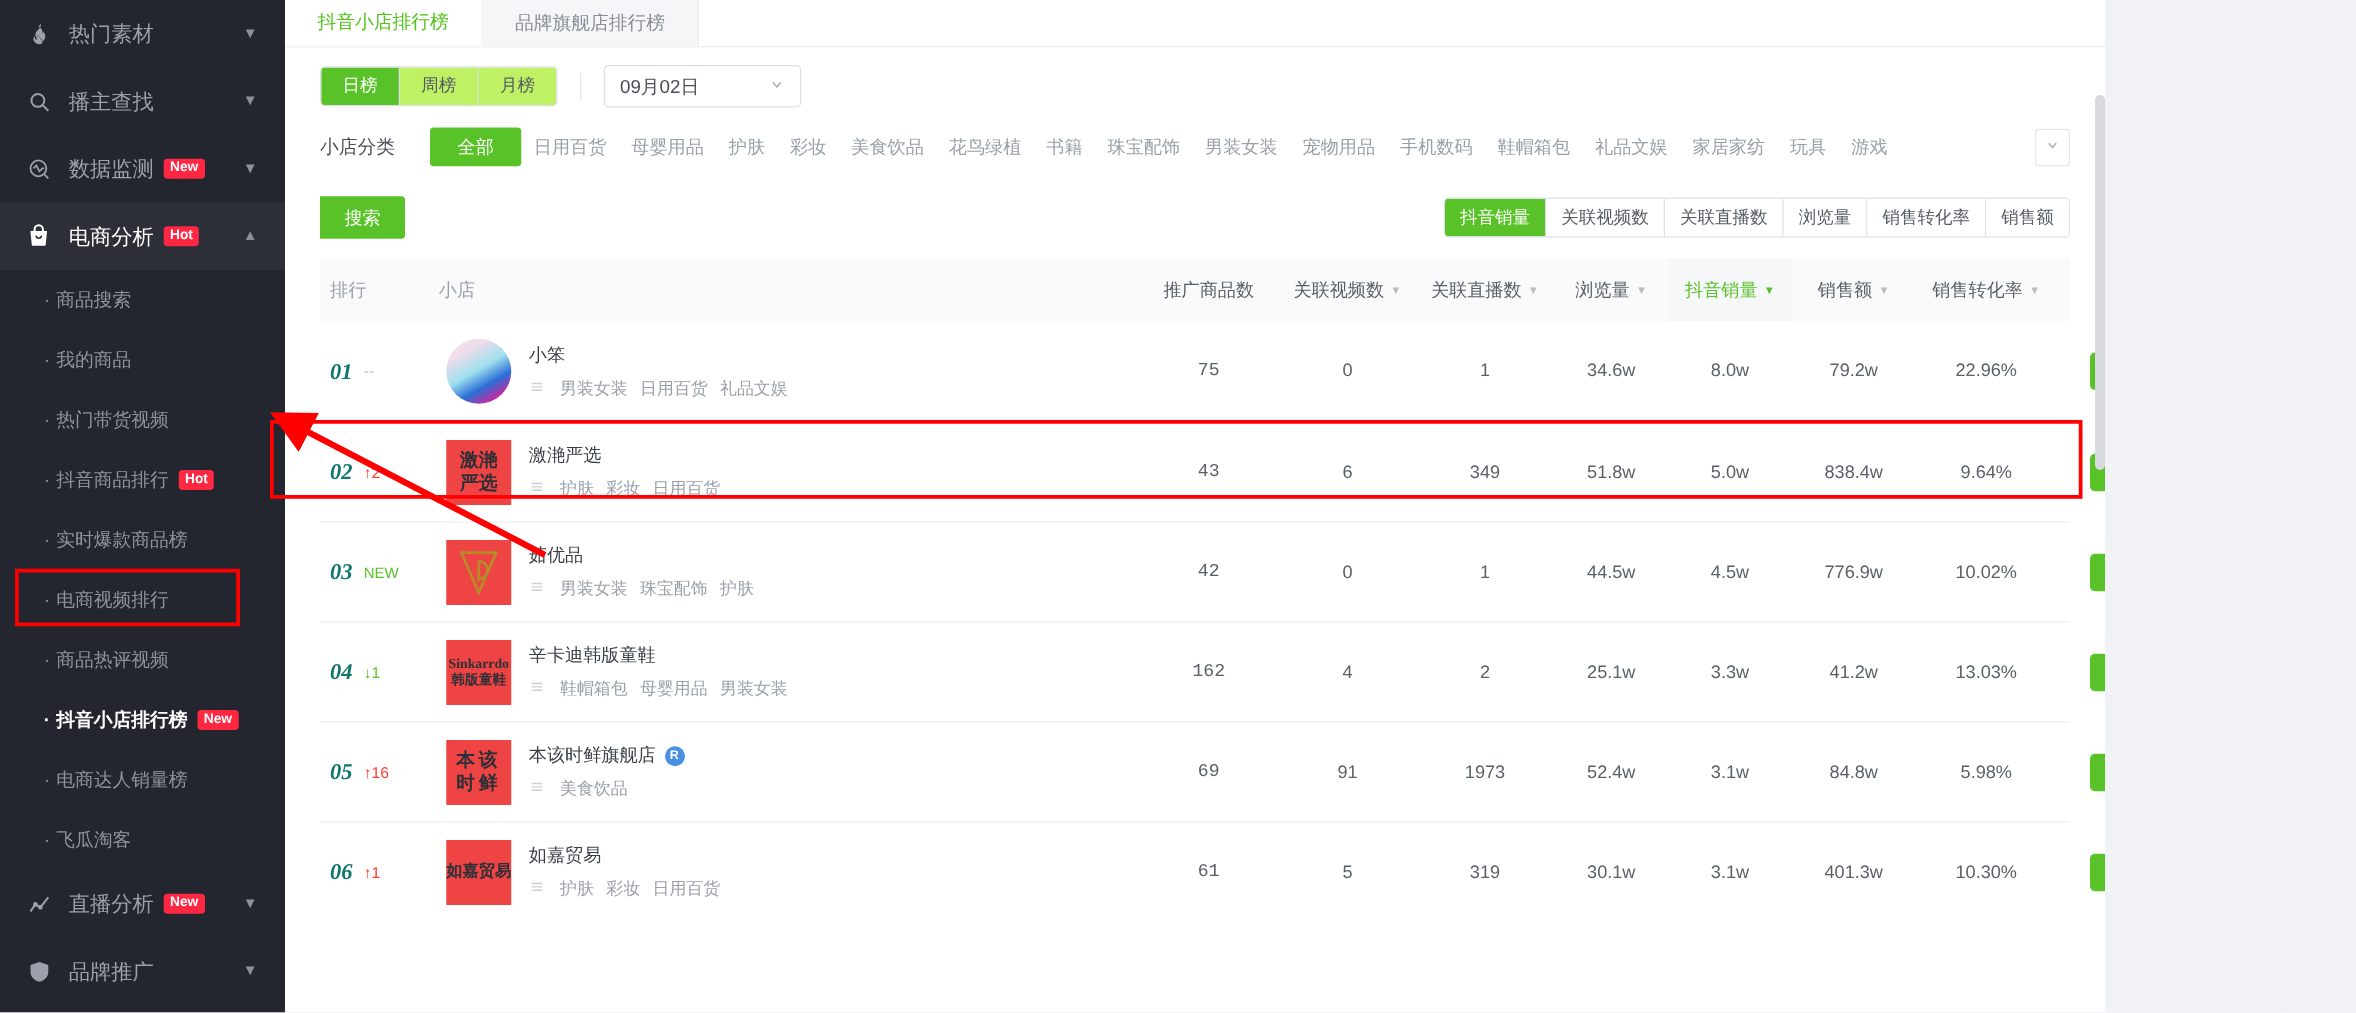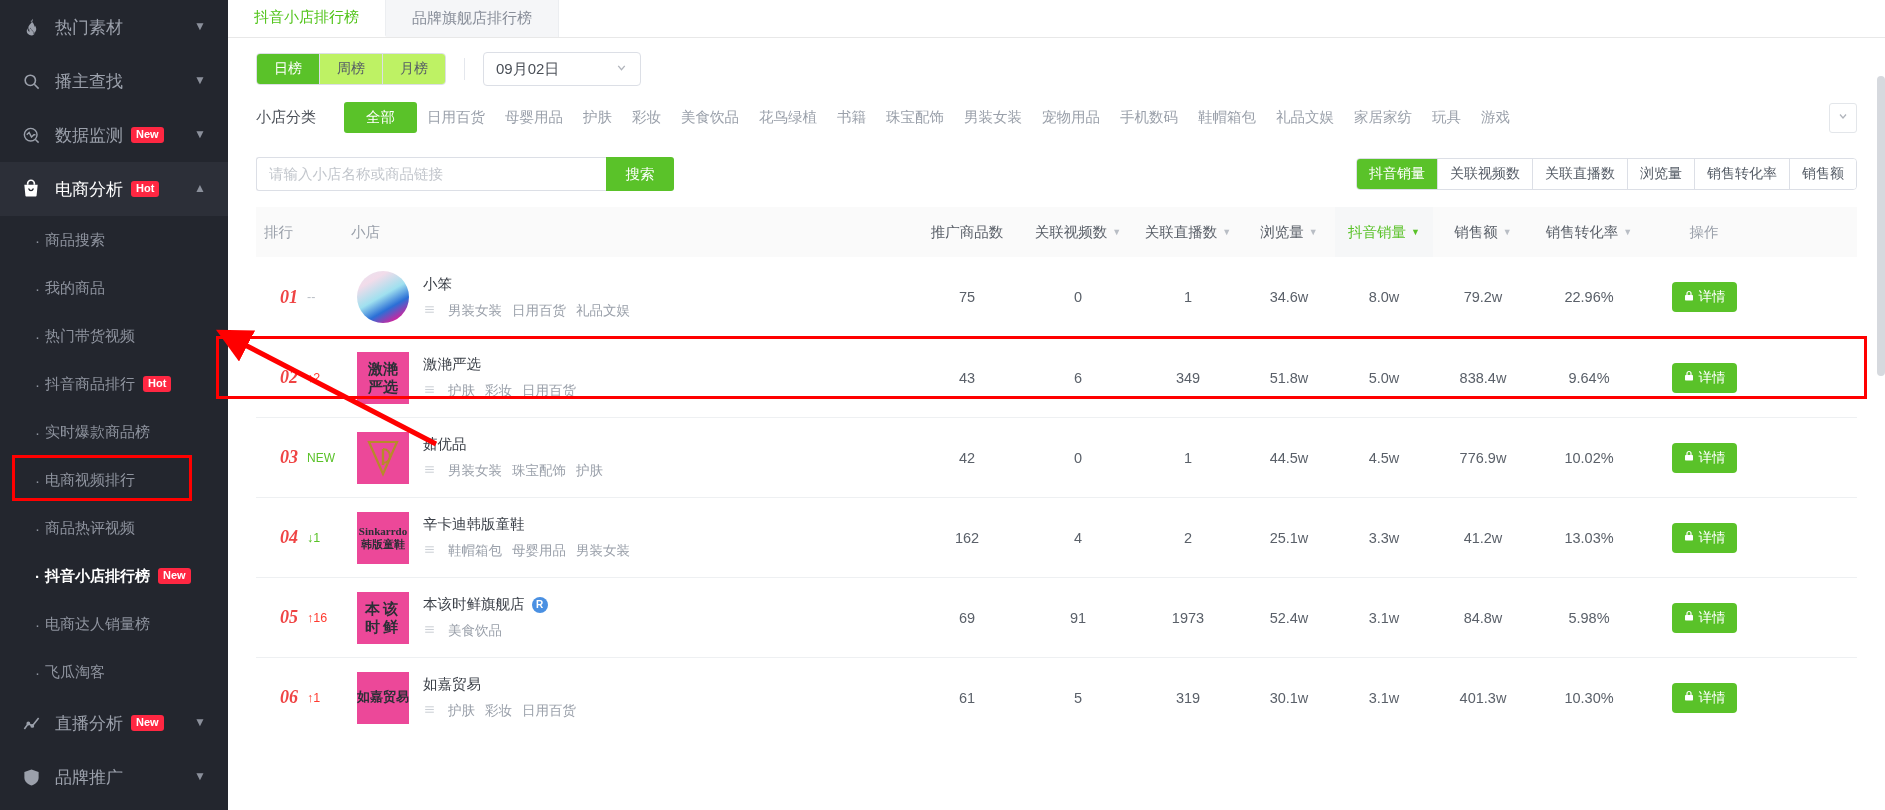--- a/index.html
+++ b/index.html
@@ -2,21 +2,21 @@
 <html><head>
 <meta charset="utf-8">
 <style>
   * { box-sizing: border-box; margin: 0; padding: 0; }
   html, body {
     width: 1885px; height: 810px;
     font-family: "Liberation Sans", "DejaVu Sans", sans-serif;
     background: #f0f2f5;
     overflow: hidden;
   }
-  .app { display: flex; width: 1885px; height: 810px; position: relative; }
+  .app { display: flex; width: 1684px; height: 810px; position: relative; }
 
   
   .sidebar {
     width: 228px; flex: 0 0 228px;
     background: #23262e;
     height: 810px;
     overflow: hidden;
     position: relative;
   }
   .nav-item {
@@ -192,47 +192,47 @@
   .tr {
     display: flex; align-items: center;
     border-top: 1px solid #eef0f2;
     height: 80px;
     position: relative;
   }
   .tr.first { border-top: none; }
   .c-rank { width: 95px; flex: 0 0 95px; padding-left: 8px; display:flex; align-items:center; gap:9px;}
   .c-shop { width: 560px; flex: 0 0 560px; display: flex; align-items: center; }
   .c-num { flex: 1 1 0; text-align: center; font-size: 14.5px; color: #5a6069; }
-  .c-num.w-prod { flex: 0 0 112px; }
+  .c-num.w-prod { flex: 0 0 112px; font-family: Liberation Mono, monospace; }
   .c-num.w-vid  { flex: 0 0 110px; }
   .c-num.w-live { flex: 0 0 110px; }
   .c-num.w-view { flex: 0 0 92px; }
   .c-num.w-sale { flex: 0 0 98px; }
   .c-num.w-amt  { flex: 0 0 100px; }
   .c-num.w-rate { flex: 0 0 112px; }
   .c-op { flex: 0 0 118px; display: flex; align-items: center; justify-content: center; }
   .th-sort { display:inline-flex; align-items:center; gap:5px; justify-content:center; cursor:pointer;}
   .caret { font-size: 9px; color: #b9bec5; line-height:1; }
   .th-active { color: #5ac229; }
   .th-active .caret { color: #5ac229; }
   .th-hl { background: #f6f7f8; height: 50px; display:flex; align-items:center; justify-content:center;}
 
-  .rank-num { font-size: 18px; font-style: italic; font-weight: bold; color: #ef4444; font-family: "Liberation Serif", serif; margin-left: 16px; }
+  .rank-num { font-size: 18px; font-style: italic; font-weight: bold; color: #0f766e; font-family: "Liberation Serif", serif; }
   .rank-delta { font-size: 12.5px; }
   .rank-delta.up { color: #ff3b30; }
   .rank-delta.down { color: #5ac229; }
   .rank-delta.flat { color: #b9bec5; }
   .rank-delta.new { color: #5ac229; font-size: 12px; }
 
   .shop-logo {
     width: 52px; height: 52px; flex: 0 0 52px; margin-right: 14px; margin-left: 6px;
     border-radius: 50%; overflow: hidden;
     display: flex; align-items: center; justify-content: center;
     font-size: 13px; font-weight: bold; color: #2b2f36; line-height: 1.15; text-align:center;
-    background: #ec4899;
+    background: #ef4444;
   }
   .shop-logo.sq { border-radius: 0; }
   .shop-info { display: flex; flex-direction: column; gap: 8px; }
   .shop-name { font-size: 14.5px; color: #3a3f47; display: flex; align-items: center; gap: 7px; }
   .r-badge {
     width: 16px; height: 16px; border-radius: 50%; background: #4a90e2; color: #fff;
     font-size: 10px; display: flex; align-items: center; justify-content: center; font-weight: bold;
   }
   .shop-cats { display: flex; align-items: center; gap: 10px; font-size: 13.5px; color: #9aa0aa; }
   .list-ico { color: #ccd0d6; font-size: 13px; letter-spacing: 0; margin-right:2px; }
@@ -451,21 +451,20 @@
           <span>
             <svg width="12" height="12" viewBox="0 0 24 24" fill="none" stroke="currentColor" stroke-width="2.5">
                 <polyline points="6,9 12,16 18,9"></polyline>
               </svg>
           </span>
         </div>
       </div>
 
       <div class="search-row">
         <div class="search-box">
-          <input class="search-input" type="text" placeholder="请输入小店名称或商品链接" value="" style="">
           <button class="search-btn">搜索</button>
         </div>
         <div class="metric-tabs">
           <div class="metric-tab active">抖音销量</div>
           <div class="metric-tab">关联视频数</div>
           <div class="metric-tab">关联直播数</div>
           <div class="metric-tab">浏览量</div>
           <div class="metric-tab">销售转化率</div>
           <div class="metric-tab">销售额</div>
         </div>

